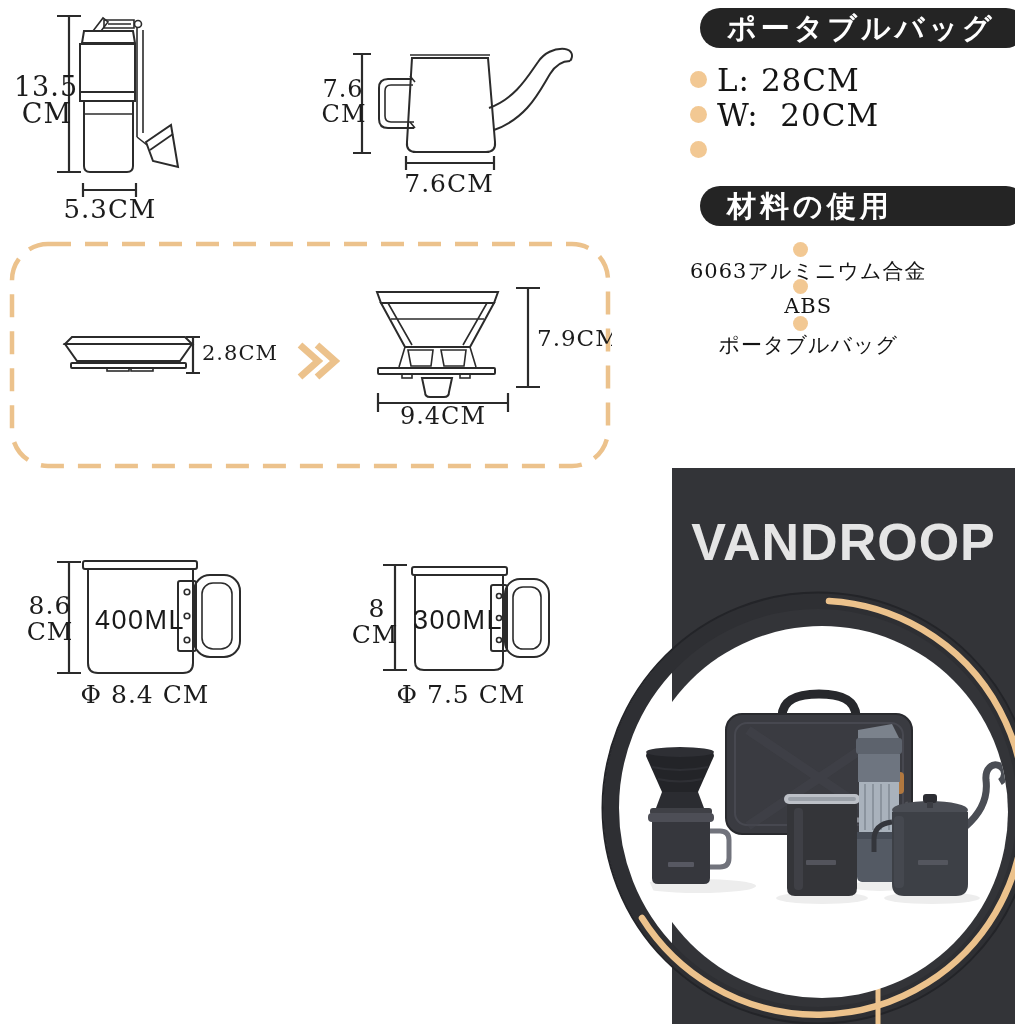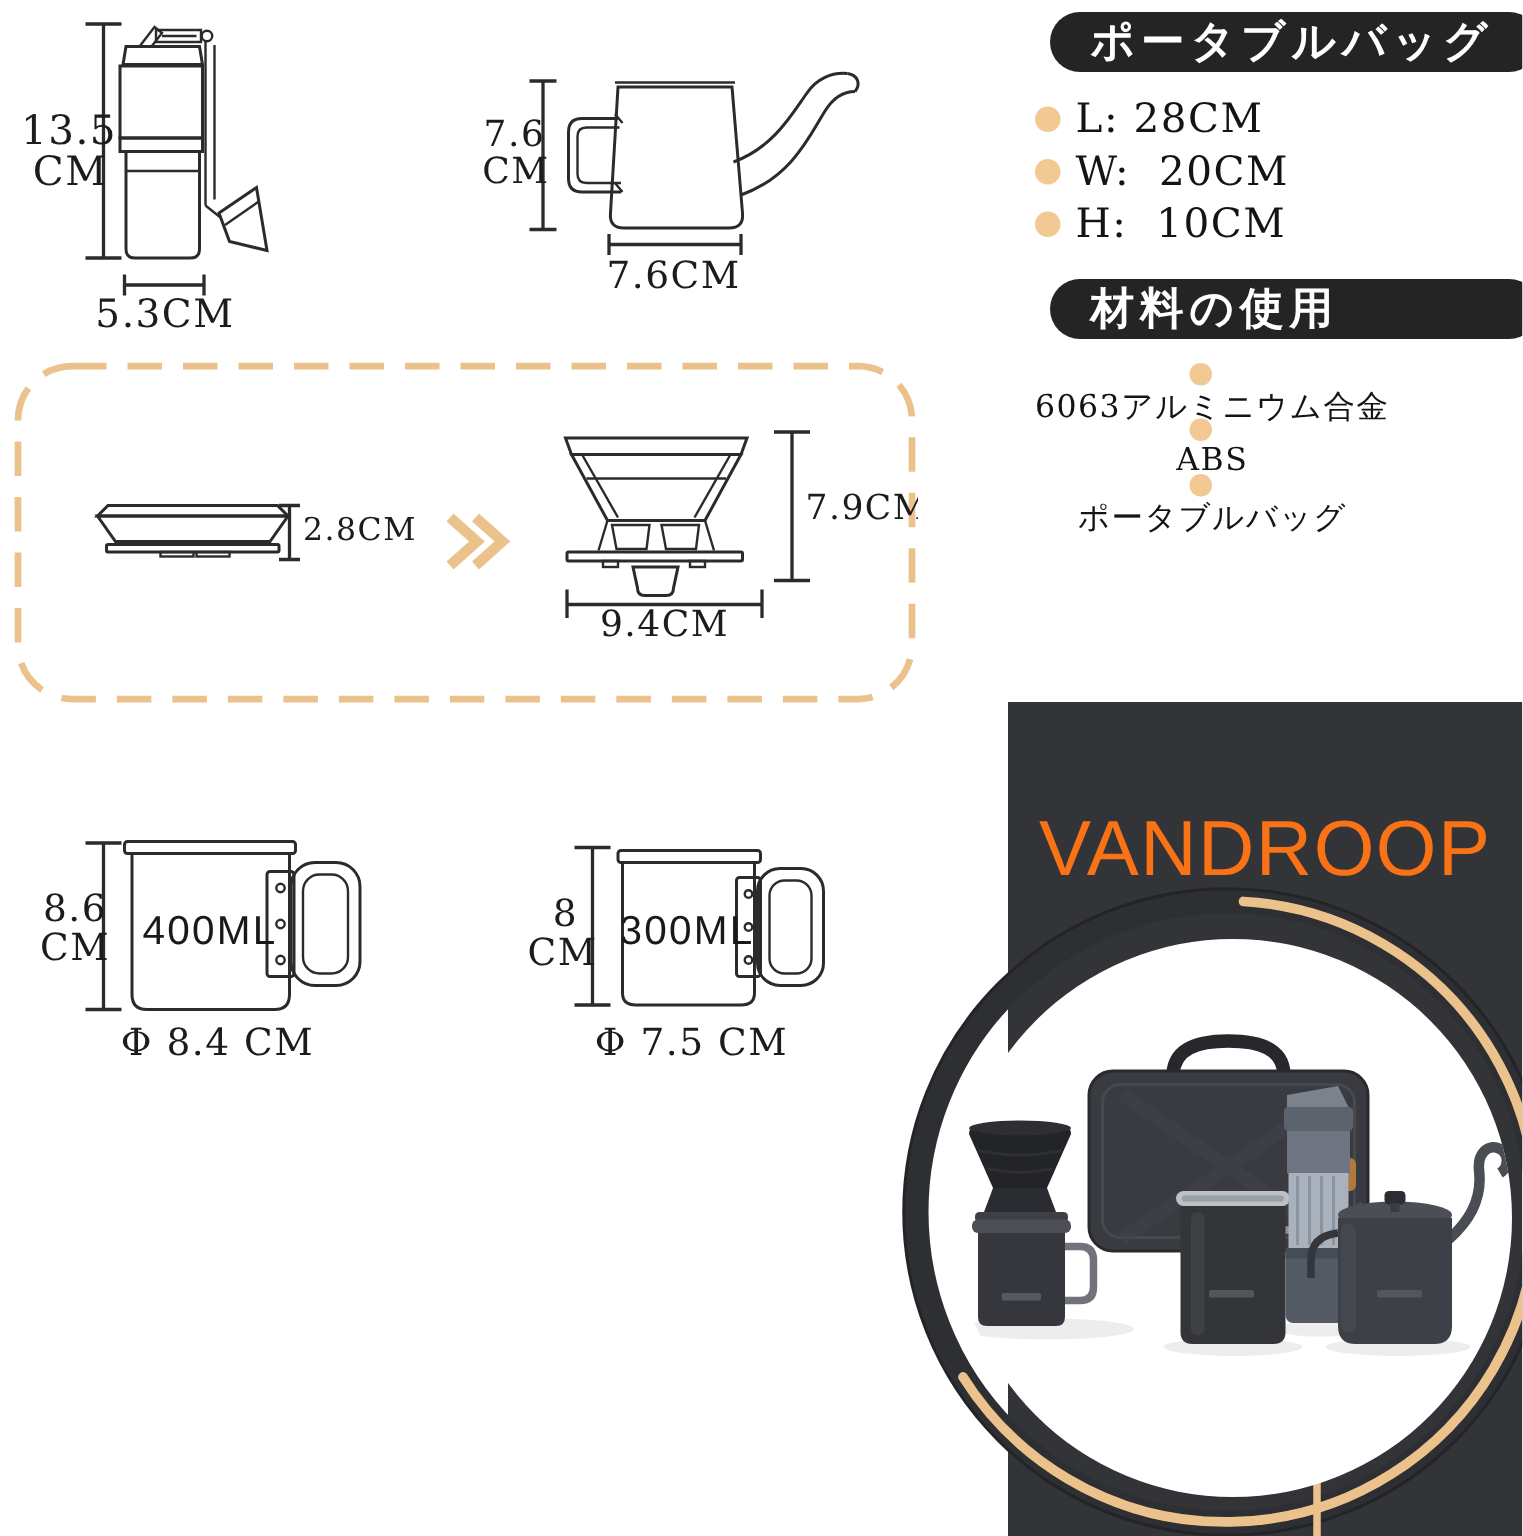--- a/index.html
+++ b/index.html
@@ -19,29 +19,29 @@
          border-radius:21px; color:#ffffff; font-size:29px; font-weight:bold;
          letter-spacing:4px; line-height:41px; padding-left:27px; box-sizing:border-box;
          white-space:nowrap; }
   .spec-list { position:absolute; left:690px; margin:0; padding:0; list-style:none; }
   .spec-list li { display:flex; align-items:center; }
   .dot { border-radius:50%; background:#f2c893; flex:0 0 auto; }
   .spec-label { font-family:"DejaVu Serif", serif; color:#141414; white-space:pre; }
 
   .bag-list li { height:35px; }
   .bag-list .dot { width:17px; height:17px; margin-right:10px; }
-  .bag-list .spec-label { font-size:27px; letter-spacing:1px; }
+  .bag-list .spec-label { font-size:31px; letter-spacing:1px; }
 
   .mat-list li { height:37px;flex-direction:column; }
   .mat-list .dot { width:15px; height:15px; margin-right:15px; }
   .mat-list .spec-label { font-size:21px; letter-spacing:1px; }
 
   .brand-panel { position:absolute; left:672px; top:468px; width:343px; height:556px; background:#333438; }
-  .brand-name  { margin:0; padding-top:68px; text-align:center; color:#f97316;
-                 font-size:52px; font-weight:400; letter-spacing:1px;
+  .brand-name  { margin:0; padding-top:44px; text-align:center; color:#e5e5e5;
+                 font-size:52px; font-weight:700; letter-spacing:1px;
                  font-family:"Liberation Sans", sans-serif; }
 
   .decor-svg { position:absolute; left:0; top:0; pointer-events:none; }
   .photo-circle { position:absolute; left:636px; top:626px; width:372px; height:372px;
                   border-radius:50%; background:#ffffff; overflow:hidden; }
 </style>
 </head>
 <body>
 
 <div class="page">
@@ -203,21 +203,20 @@
     <li>
       <span class="dot"></span>
       <span class="spec-label">L: 28CM</span>
     </li>
     <li>
       <span class="dot"></span>
       <span class="spec-label">W:  20CM</span>
     </li>
     <li>
       <span class="dot"></span>
-      <span class="spec-label">H:  10CM</span>
     </li>
   </ul>
 
   <div class="hdr" style="top:186px">
     <span>材料の使用</span>
   </div>
 
   <ul class="spec-list mat-list" style="top:242px">
     <li>
       <span class="dot"></span>

